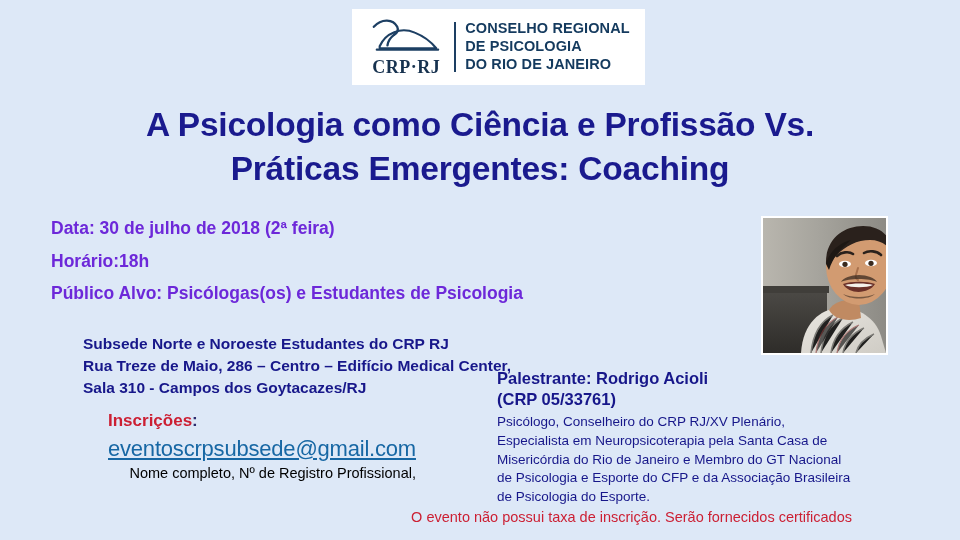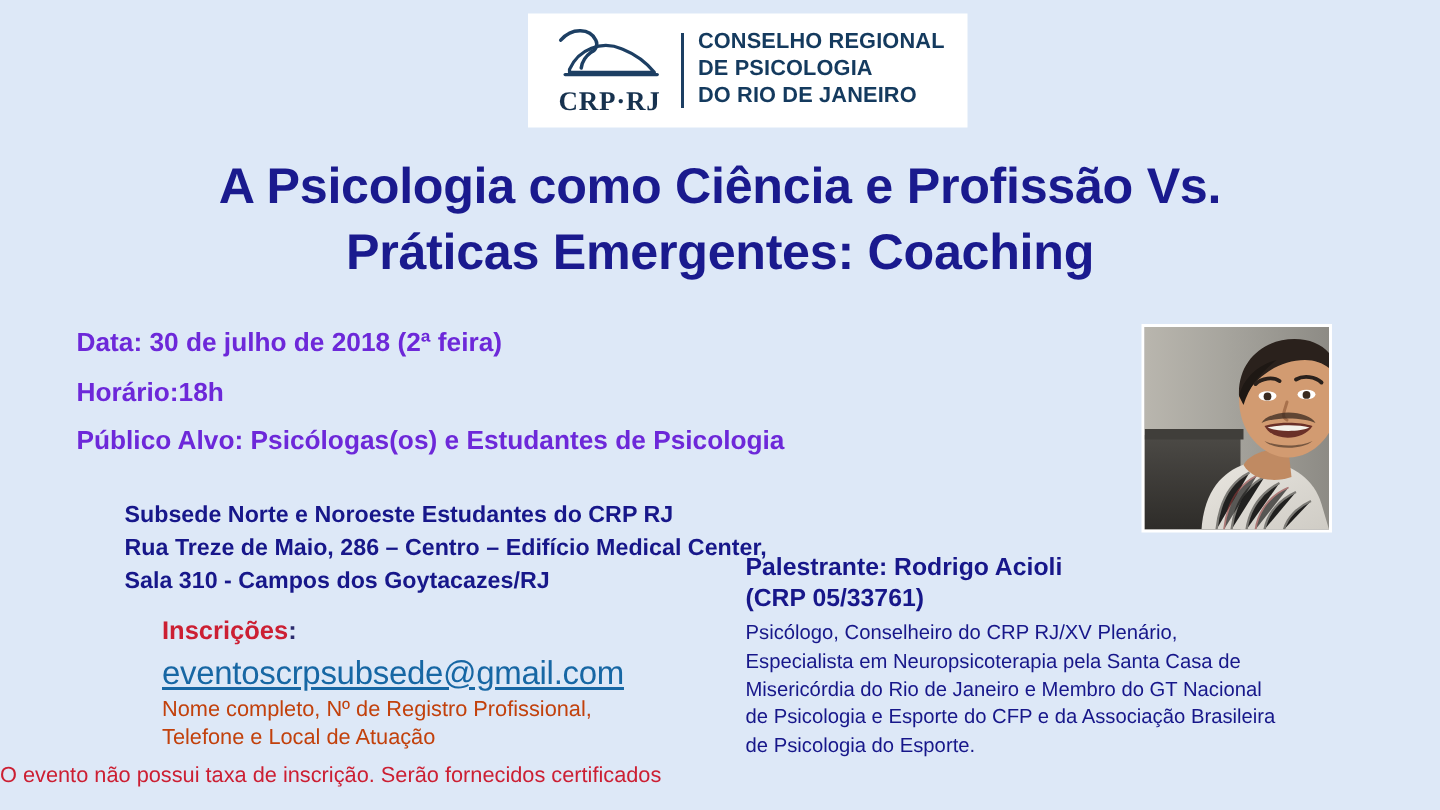--- a/index.html
+++ b/index.html
@@ -131,24 +131,25 @@
     color: #1767a4;
     font-size: 22px;
     font-weight: 400;
     text-decoration: underline;
     line-height: 1.15;
     letter-spacing: -0.2px;
     text-align: center;
   }
   .insc-note {
     margin-top: 3px;
-    color: #c2410c;
+    color: #000000;
     font-size: 14.5px;
     font-weight: 400;
     line-height: 1.33;
+    text-align: right;
   }
 
   
   .photo-frame {
     position: absolute;
     left: 761px;
     top: 216px;
     width: 127px;
     height: 139px;
     background: #ffffff;
@@ -184,21 +185,21 @@
     line-height: 1.38;
     color: #17178a;
   }
 
   
   .footer {
     position: absolute;
     left: 0;
     top: 509px;
     width: 852px;
-    text-align: left;
+    text-align: right;
     color: #cc1f33;
     font-size: 14.5px;
     font-weight: 400;
     line-height: 1.2;
   }
 </style>
 </head>
 <body>
 
 <div class="poster">
@@ -238,21 +239,20 @@
     <div>Subsede Norte e Noroeste Estudantes do CRP RJ</div>
     <div>Rua Treze de Maio, 286 – Centro – Edifício Medical Center,</div>
     <div>Sala 310 - Campos dos Goytacazes/RJ</div>
   </div>
 
   <div class="insc-block">
     <div class="insc-title"><span>Inscrições</span><span class="colon">:</span></div>
     <a class="insc-email" href="#">eventoscrpsubsede@gmail.com</a>
     <div class="insc-note">
       <div>Nome completo, Nº de Registro Profissional,</div>
-      <div>Telefone e Local de Atuação</div>
     </div>
   </div>
 
   <div class="photo-frame">
     <div class="photo">
       <svg viewBox="0 0 123 135" preserveAspectRatio="xMidYMid slice" aria-hidden="true">
         <defs>
           <linearGradient id="wallg" x1="0" y1="0" x2="1" y2="0">
             <stop offset="0" stop-color="#b9b6ae"></stop>
             <stop offset="0.45" stop-color="#a6a49d"></stop>

